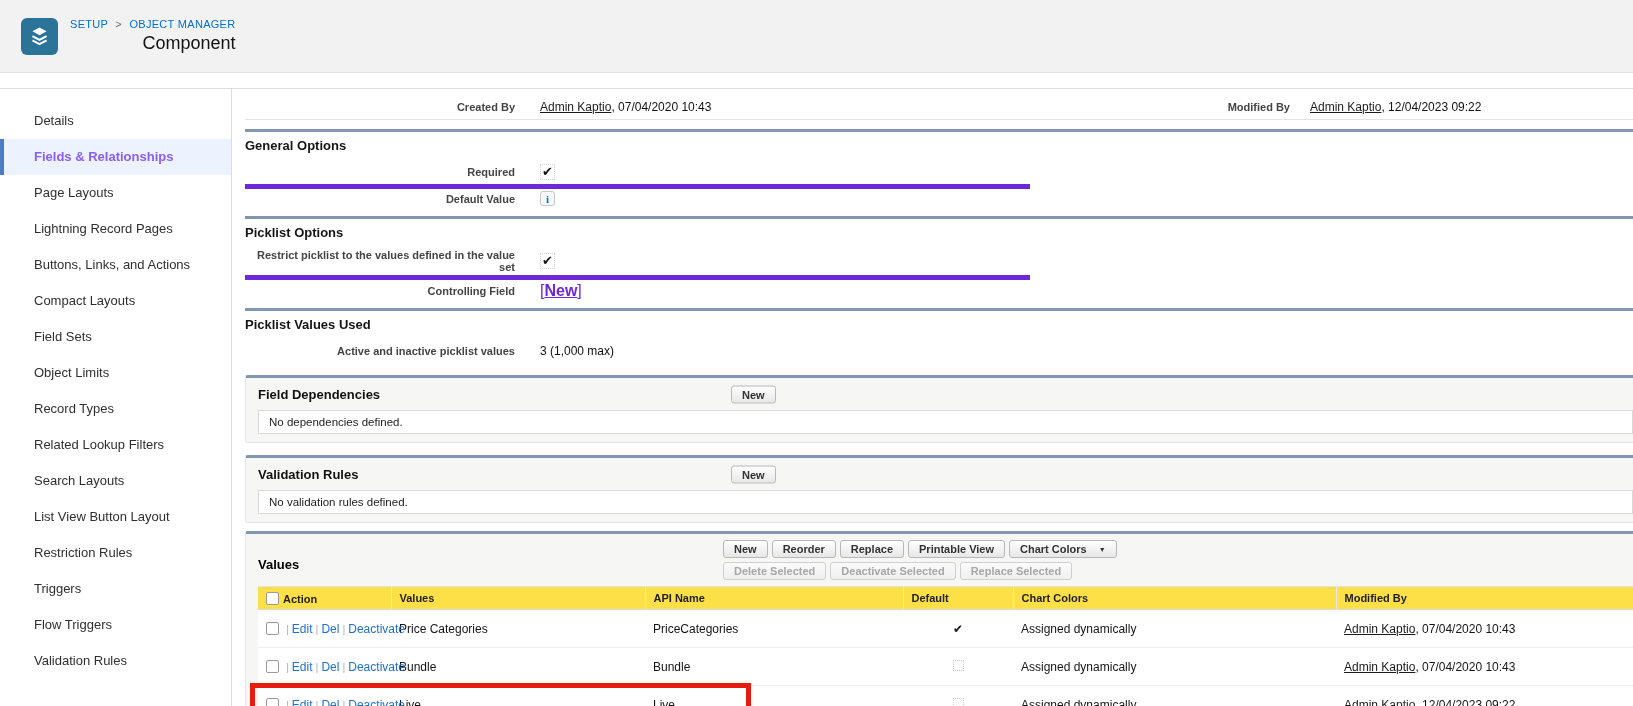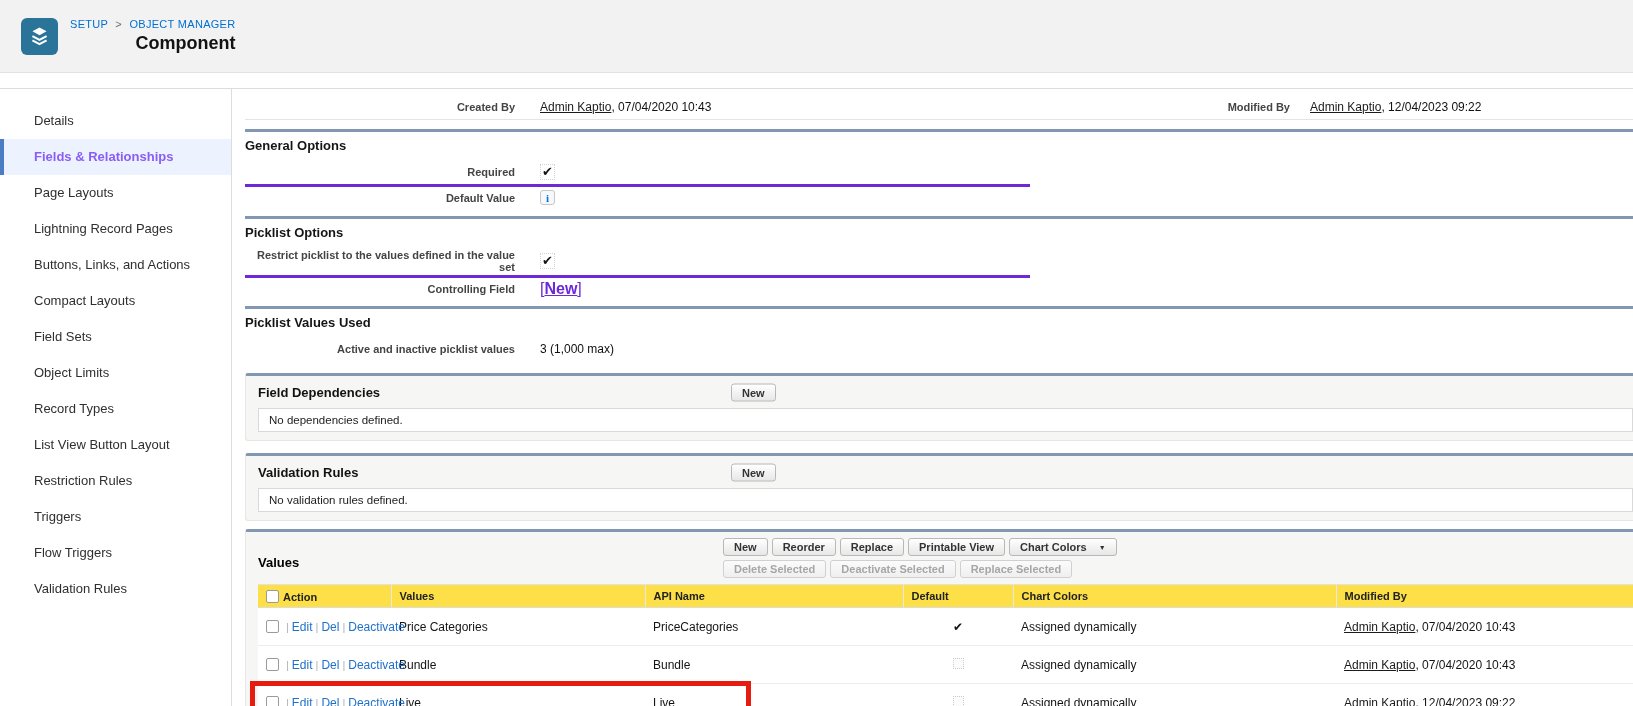--- a/index.html
+++ b/index.html
@@ -10,21 +10,21 @@
   body{background:#fff;font-family:"Liberation Sans",sans-serif;}
   .page{position:relative;width:1633px;height:706px;background:#fff;overflow:hidden;}
 
   
   .topbar{height:73px;background:#f3f2f2;border-bottom:1px solid #e3e1e1;display:flex;align-items:center;padding-left:21px;}
   .obj-icon{width:37px;height:37px;border-radius:6px;background:var(--teal);display:flex;align-items:center;justify-content:center;flex:none;}
   .tb-text{margin-left:12px;text-align:right;}
   .breadcrumb{font-size:11px;letter-spacing:.3px;}
   .breadcrumb a{color:var(--accent);text-decoration:none;cursor:pointer;}
   .breadcrumb .sep{color:#706e6b;margin:0 4px;}
-  .page-title{font-size:18px;font-weight:bold;color:#121212;margin-top:3px;}
+  .page-title{font-size:18px;font-weight:normal;color:#121212;margin-top:3px;}
 
   
   .gap{height:15px;background:#fff;}
   .content{display:flex;height:618px;border-top:1px solid #dcdcdc;}
   .sidebar{width:232px;flex:none;border-right:1px solid #dcdcdc;padding-top:14px;background:#fff;}
   .side-item{height:36px;line-height:36px;padding-left:30px;border-left:4px solid transparent;
              font-size:13px;color:#2f2f2f;cursor:pointer;white-space:nowrap;}
   .side-item.selected{background:var(--selbg);border-left-color:var(--selbar);font-weight:bold;color:#8b5cf6;}
   .main{flex:1;min-width:0;padding-left:13px;position:relative;}
 
@@ -35,21 +35,21 @@
   .aud-lbl2{width:330px;text-align:right;font-weight:bold;font-size:11px;color:#444;}
   .aud-val2{padding-left:20px;}
   .link-black{color:#1b1b1b;text-decoration:underline;cursor:pointer;}
 
   
   .section{border-top:3px solid var(--slate);padding-top:6px;}
   .s1{margin-top:9px;} .s2{margin-top:8px;} .s3{margin-top:6px;}
   .section-title{font-size:13px;font-weight:bold;color:#151515;margin-bottom:7px;}
   .d-rows{width:785px;}
   .d-row{display:flex;align-items:center;min-height:24px;padding:2px 0;font-size:12px;color:#0f0f0f;}
-  .d-row + .d-row{border-top:3px solid #6d28d9;}
+  .d-row + .d-row{border-top:5px solid #6d28d9;}
   .d-lbl{width:270px;text-align:right;font-weight:bold;font-size:11px;color:#444;flex:none;}
   .d-val{padding-left:25px;}
   .check{display:inline-block;font-size:13px;line-height:1.1;color:#141414;border:1px dotted #d2d2d2;padding:0 1px;}
   .info-badge{display:inline-block;width:15px;height:15px;border:1px solid #c6c6c6;border-radius:3px;background:#f6f9fc;
               color:var(--accent);font-weight:bold;font-size:11px;line-height:14px;text-align:center;
               font-family:"Liberation Serif",serif;cursor:pointer;}
   .bracket-link{font-size:16px;color:#6d28d9;}
   .bracket-link .lk{font-weight:bold;text-decoration:underline;cursor:pointer;}
 
   
@@ -118,20 +118,22 @@
     <nav class="sidebar" id="sidebar">
         <div class="side-item">Details</div>
         <div class="side-item selected">Fields &amp; Relationships</div>
         <div class="side-item">Page Layouts</div>
         <div class="side-item">Lightning Record Pages</div>
         <div class="side-item">Buttons, Links, and Actions</div>
         <div class="side-item">Compact Layouts</div>
         <div class="side-item">Field Sets</div>
         <div class="side-item">Object Limits</div>
         <div class="side-item">Record Types</div>
+        <div class="side-item">Related Lookup Filters</div>
+        <div class="side-item">Search Layouts</div>
         <div class="side-item">List View Button Layout</div>
         <div class="side-item">Restriction Rules</div>
         <div class="side-item">Triggers</div>
         <div class="side-item">Flow Triggers</div>
         <div class="side-item">Validation Rules</div>
       </nav>
 
     <main class="main">
 
       <div class="audit">

